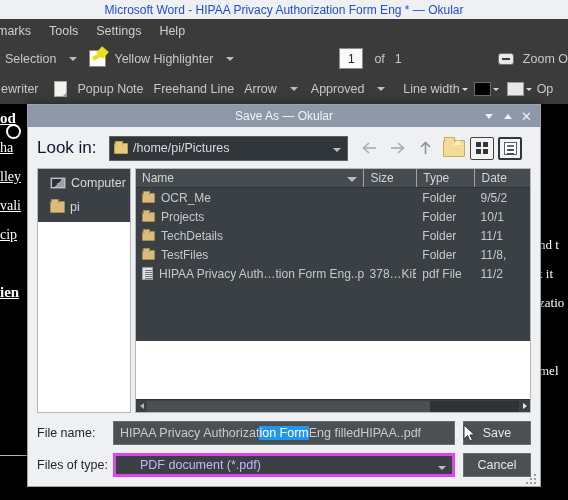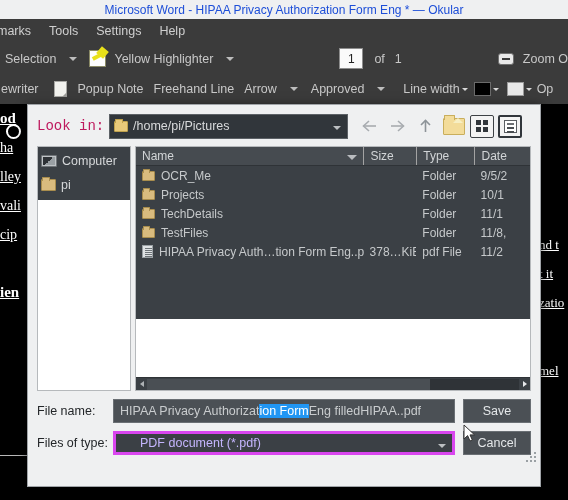--- a/index.html
+++ b/index.html
@@ -133,21 +133,21 @@
     font-family: "Liberation Serif", serif;
   }
   .doc-left {
     position: absolute; left: 0; top: 0; width: 30px; height: 464px;
     font-size: 14px; line-height: 29px; text-align: left;
     padding-right: 1px; overflow: hidden; text-decoration: underline;
   }
   .doc-left .b { font-weight: bold; font-size: 15px; }
   .doc-right {
     position: absolute; left: 539px; top: 0; width: 29px; height: 396px;
-    font-size: 13px; overflow: hidden; text-decoration: underline;
+    font-size: 13px; overflow: hidden;
   }
   .doc-right div { white-space: nowrap; }
   .doc-circle {
     position: absolute; left: 6px; top: 20px;
     width: 15px; height: 15px; border: 2px solid #fff; border-radius: 50%;
   }
   .doc-rule {
     position: absolute; left: 0px; top: 351px; width: 28px; height: 1px;
     background: #b8b8b8;
   }
@@ -169,21 +169,21 @@
   .dlg-btn { width: 19px; height: 22px; display:flex; align-items:center; justify-content:center;
              color:#eef1f4; font-size: 12px; }
   .chev { width:0;height:0; border-left:4px solid transparent; border-right:4px solid transparent; }
   .chev-dn { border-top: 5px solid #eef1f4; }
   .chev-up { border-bottom: 5px solid #eef1f4; }
   .x-glyph { font-size: 13px; line-height: 13px; }
 
   .dlg-body { padding: 8px 9px 9px 9px; position: relative; height: 361px; }
 
   .lookin-row { display:flex; align-items:center; height: 26px; }
-  .lookin-label { font-size: 14px; color: #be185d; width: 72px; font-family: Liberation Mono, monospace; }
+  .lookin-label { font-size: 17px; color: #0f172a; width: 72px; }
   .lookin-combo {
     flex: 1 1 auto; height: 25px; background: #31363b; border: 1px solid #5c6166;
     display: flex; align-items: center; padding: 0 4px; color: #d8dadc; font-size: 12.5px;
     position: relative; max-width: 239px;
   }
   .lookin-combo .cb-caret {
     position: absolute; right: 6px; top: 11px;
     width:0;height:0;border-left:4px solid transparent;border-right:4px solid transparent;
     border-top:4px solid #bcbfc2;
   }
@@ -222,21 +222,21 @@
   .listglyph i { display:block; height:2px; background:#4a4e52; margin-bottom:2px; }
   .listglyph i:nth-child(1){ background:#6d7074; }
 
   
   .panes { display: flex; margin-top: 7px; height: 245px; }
   .sidebar {
     width: 94px; background: #ffffff; border: 1px solid #b6b9bc; flex:none;
     position: relative;
   }
   .sb-head { background: #3b4045; height: 53px; padding-top: 2px; }
-  .sb-item { display:flex; align-items:center; height: 24px; padding-left: 3px; color:#d6d8da; font-size:12.5px; }
+  .sb-item { display:flex; align-items:center; height: 24px; padding-left: 12px; color:#d6d8da; font-size:12.5px; }
   .monitor-ico {
     width: 16px; height: 12px; margin-right: 5px; background: #bfc3c6;
     border: 1px solid #6f7478; border-radius: 1px; position: relative; flex:none;
   }
   .monitor-ico:after {
     content:""; position:absolute; left:1px; top:1px; width:12px;height:8px;
     background: linear-gradient(135deg,#2e3236 50%, #9aa0a4 50%);
   }
   .sb-folder {
     width: 15px; height: 12px; margin-right: 5px; flex:none;
@@ -407,20 +407,34 @@
         <div style="line-height:29px">t it </div>
         <div style="line-height:29px">zatio</div>
         <div style="height:44px"></div>
         <div style="line-height:20px">mel</div>
       </div>
     </div>
   </div>
 
   <div class="dialog">
 
+    <div class="dlg-titlebar">
+      <span>Save As — Okular</span>
+      <div class="dlg-btns">
+        <div class="dlg-btn">
+            <i class="chev chev-dn"></i>
+          </div>
+        <div class="dlg-btn">
+            <i class="chev chev-up"></i>
+          </div>
+        <div class="dlg-btn">
+            <span class="x-glyph">✕</span>
+          </div>
+      </div>
+    </div>
 
     <div class="dlg-body">
 
       <div class="lookin-row">
         <div class="lookin-label">Look in:</div>
         <div class="lookin-combo">
           <span class="folder-ico"></span>
           <span>/home/pi/Pictures</span>
           <span class="cb-caret"></span>
         </div>

